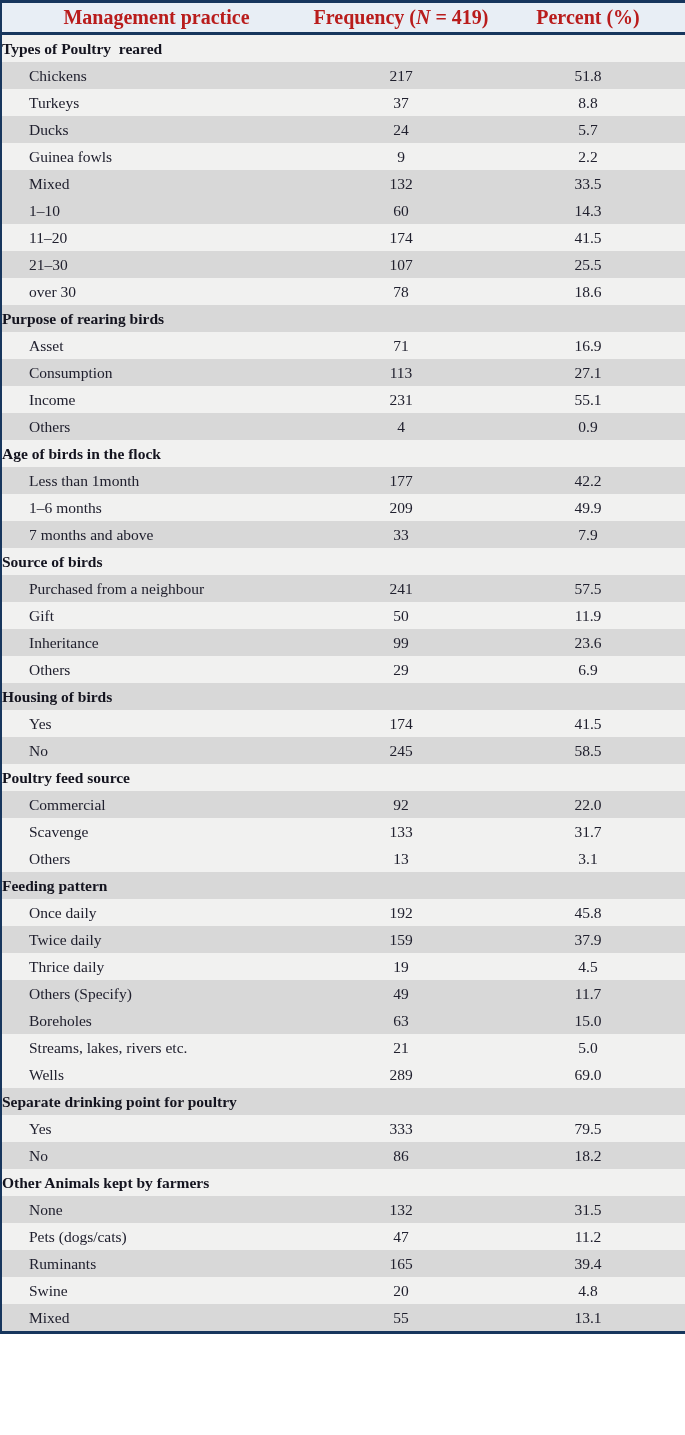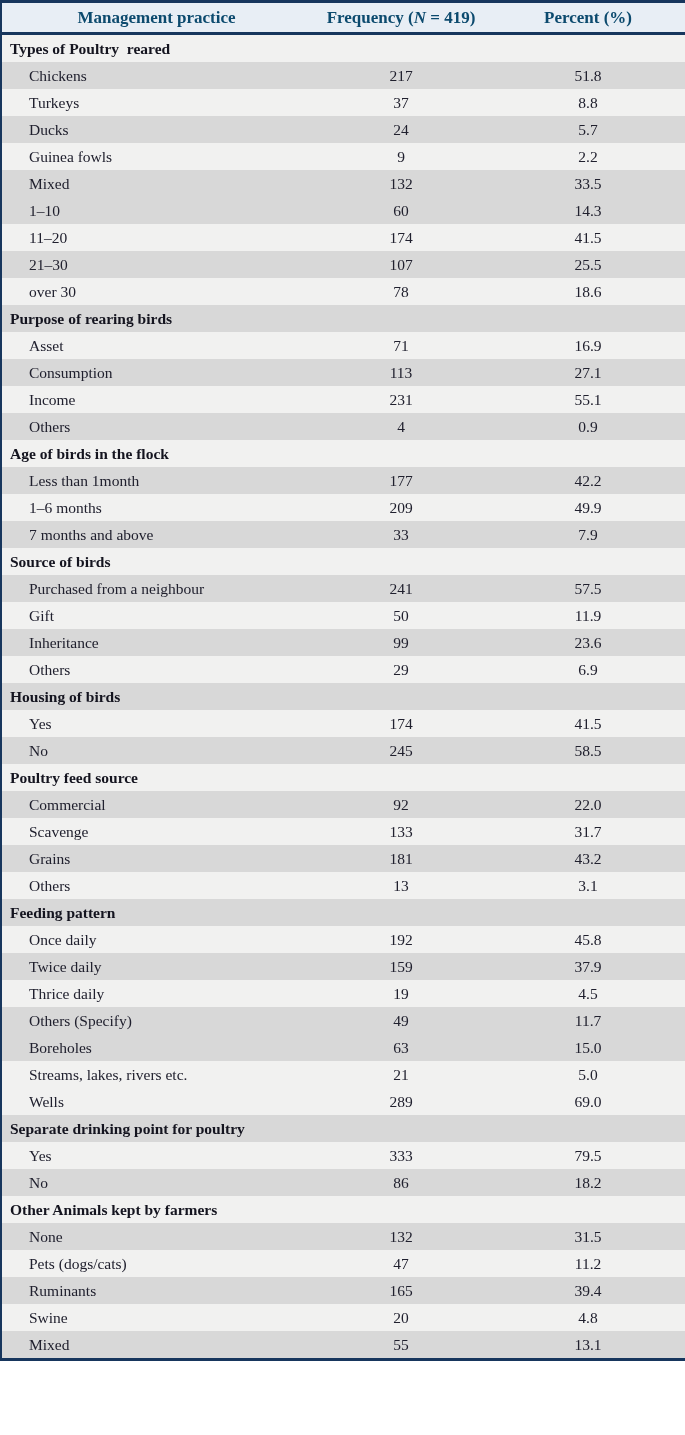--- a/index.html
+++ b/index.html
@@ -20,41 +20,41 @@
     border-collapse:collapse;
     table-layout:fixed;
     border:2px solid var(--navy);
     border-top-width:3px;
     border-bottom-width:3px;
   }
   thead th{
     background:var(--header-bg);
     border-bottom:3px solid var(--navy);
     height:29px;
-    font-size:17px;
+    font-size:20px;
     font-weight:bold;
     padding:0;
     text-align:center;
     vertical-align:middle;
-    color:#0c4a6e;
+    color:#b91c1c;
   }
   thead th .n-italic{font-style:italic;}
   tbody td{
     height:27px;
     font-size:15.5px;
     padding:0;
     vertical-align:middle;
     line-height:27px;
     overflow:hidden;
   }
   tr.light td{background:var(--row-light);}
   tr.gray  td{background:var(--row-gray);}
   td.section-title{
     font-weight:bold;
-    padding-left:8px;
+    padding-left:0;
     text-align:left;
     white-space:pre-wrap;
     color:#14141f;
   }
   td.cell-practice{
     text-align:left;
     padding-left:27px;
   }
   td.cell-frequency, td.cell-percent{
     text-align:center;
@@ -208,25 +208,20 @@
       <tr class="gray">
         <td class="cell-practice">Commercial</td>
         <td class="cell-frequency">92</td>
         <td class="cell-percent">22.0</td>
       </tr>
       <tr class="light">
         <td class="cell-practice">Scavenge</td>
         <td class="cell-frequency">133</td>
         <td class="cell-percent">31.7</td>
       </tr>
-      <tr class="gray">
-        <td class="cell-practice">Grains</td>
-        <td class="cell-frequency">181</td>
-        <td class="cell-percent">43.2</td>
-      </tr>
       <tr class="light">
         <td class="cell-practice">Others</td>
         <td class="cell-frequency">13</td>
         <td class="cell-percent">3.1</td>
       </tr>
       <tr class="gray">
         <td colspan="3" class="section-title">Feeding pattern</td>
       </tr>
       <tr class="light">
         <td class="cell-practice">Once daily</td>

